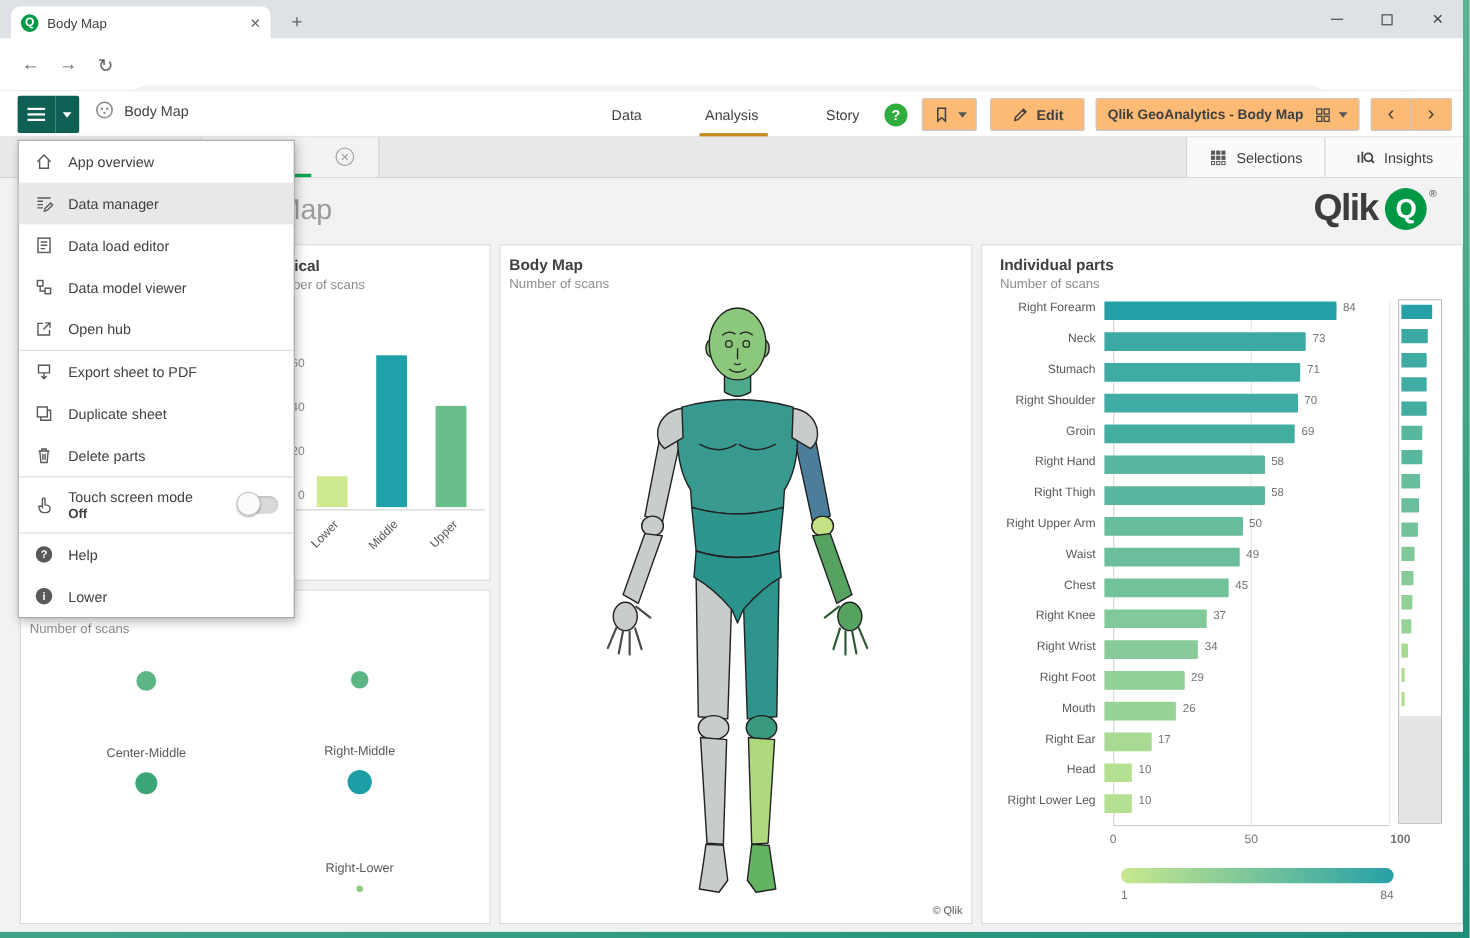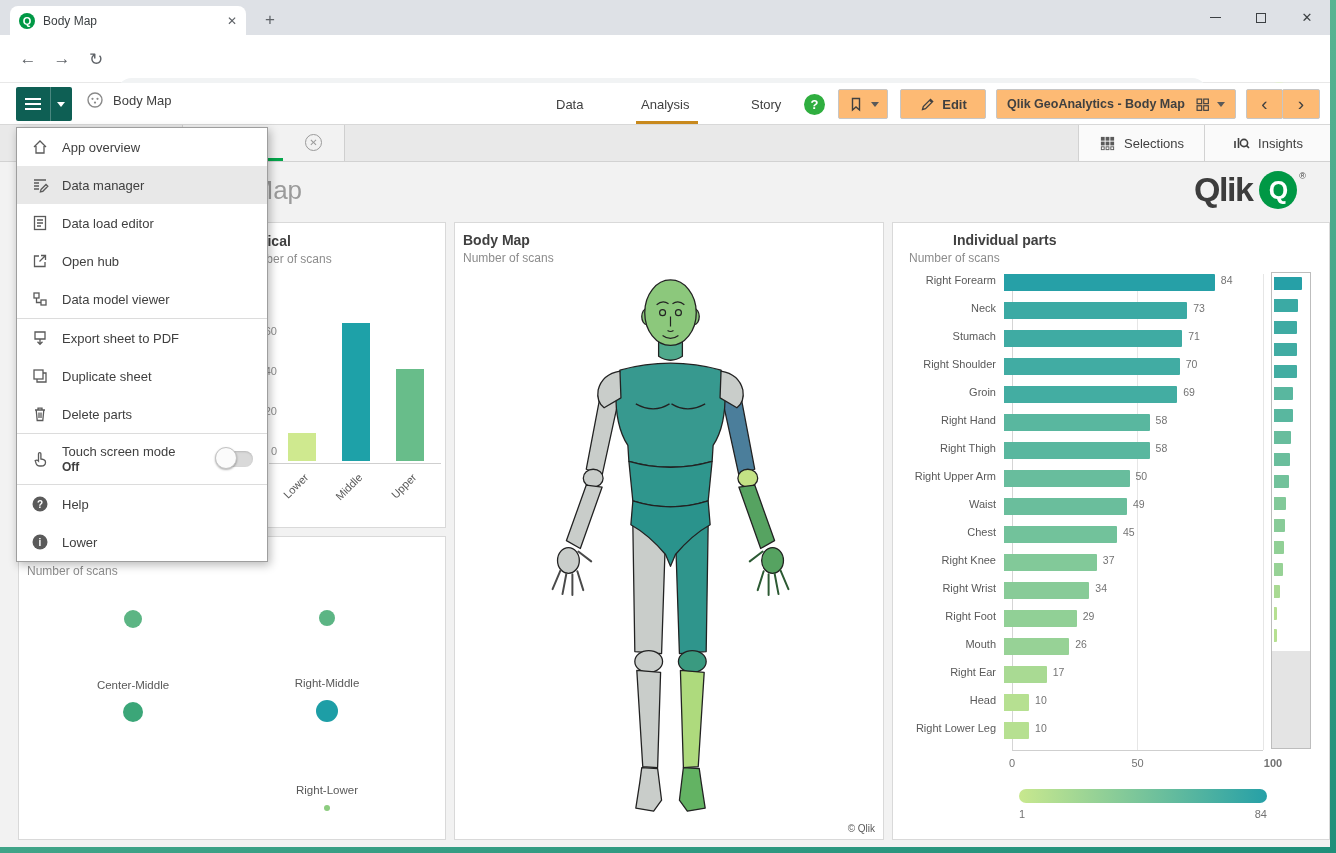--- a/index.html
+++ b/index.html
@@ -89,21 +89,21 @@
   #bub-sub{left:8px;top:27px;}
   .bubble{position:absolute;border-radius:50%;}
   .bubble-label{position:absolute;width:120px;text-align:center;font-size:11.5px;color:#595959;}
 
   
   #body-title{left:8px;top:9px;} #body-sub{left:8px;top:28px;}
   .body-svg{position:absolute;left:58px;top:52px;}
   .copyright{position:absolute;right:8px;bottom:5px;font-size:10px;color:#595959;}
 
   
-  #parts-title{left:16px;top:9px;margin-left:44px;} #parts-sub{left:16px;top:28px;}
+  #parts-title{left:16px;top:9px;} #parts-sub{left:16px;top:28px;}
   .parts-grid{position:absolute;left:119px;top:51px;width:251px;height:477px;border-left:1px solid #d5d5d5;border-bottom:1px solid #cfcfcf;}
   .gridline{position:absolute;top:0;bottom:0;width:1px;background:#e6e6e6;}
   .parts-rows{position:absolute;left:0;top:51px;width:378px;}
   .ip-row{height:28px;display:flex;align-items:flex-start;}
   .ip-label{width:111px;padding-right:8px;text-align:right;font-size:11px;color:#595959;flex:none;white-space:nowrap;}
   .ip-bar{height:17px;border-radius:0 1px 1px 0;flex:none;}
   .ip-value{font-size:10.5px;color:#737373;margin-left:6px;}
   .parts-xaxis{position:absolute;left:119px;top:534px;width:251px;height:14px;}
   .xtick{position:absolute;transform:translateX(-50%);font-size:11px;color:#737373;}
   .minimap{position:absolute;left:378px;top:49px;width:40px;height:477px;background:#fff;border:1px solid #bdbdbd;overflow:hidden;}
@@ -503,35 +503,35 @@
           <g fill="none" stroke="#5a5a5a" stroke-width="1.3">
             <rect x="3.5" y="2.5" width="11" height="13"></rect>
             <path d="M6 6 h6 M6 9 h6 M6 12 h4"></path>
           </g>
         </svg>
       <span>Data load editor</span>
     </div>
     <div class="menu-item">
       <svg width="18" height="18" viewBox="0 0 18 18">
           <g fill="none" stroke="#5a5a5a" stroke-width="1.3">
-            <path d="M8 4 H3.5 v10.5 H14 V10"></path>
-            <path d="M10 3.5 h4.5 V8 M14.5 3.5 L8.5 9.5"></path>
-          </g>
-        </svg>
-      <span>Open hub</span>
-    </div>
-    <div class="menu-item">
-      <svg width="18" height="18" viewBox="0 0 18 18">
-          <g fill="none" stroke="#5a5a5a" stroke-width="1.3">
             <rect x="3" y="3" width="5" height="5"></rect>
             <rect x="10" y="10" width="5" height="5"></rect>
             <path d="M5.5 8 v4.5 h4.5"></path>
           </g>
         </svg>
       <span>Data model viewer</span>
+    </div>
+    <div class="menu-item">
+      <svg width="18" height="18" viewBox="0 0 18 18">
+          <g fill="none" stroke="#5a5a5a" stroke-width="1.3">
+            <path d="M8 4 H3.5 v10.5 H14 V10"></path>
+            <path d="M10 3.5 h4.5 V8 M14.5 3.5 L8.5 9.5"></path>
+          </g>
+        </svg>
+      <span>Open hub</span>
     </div>
     <div class="menu-divider"></div>
     <div class="menu-item">
       <svg width="18" height="18" viewBox="0 0 18 18">
           <g fill="none" stroke="#5a5a5a" stroke-width="1.3">
             <path d="M4 3 h10 v7 h-10 z"></path>
             <path d="M9 10 v5 M6.5 12.8 L9 15.3 L11.5 12.8"></path>
           </g>
         </svg>
       <span>Export sheet to PDF</span>

